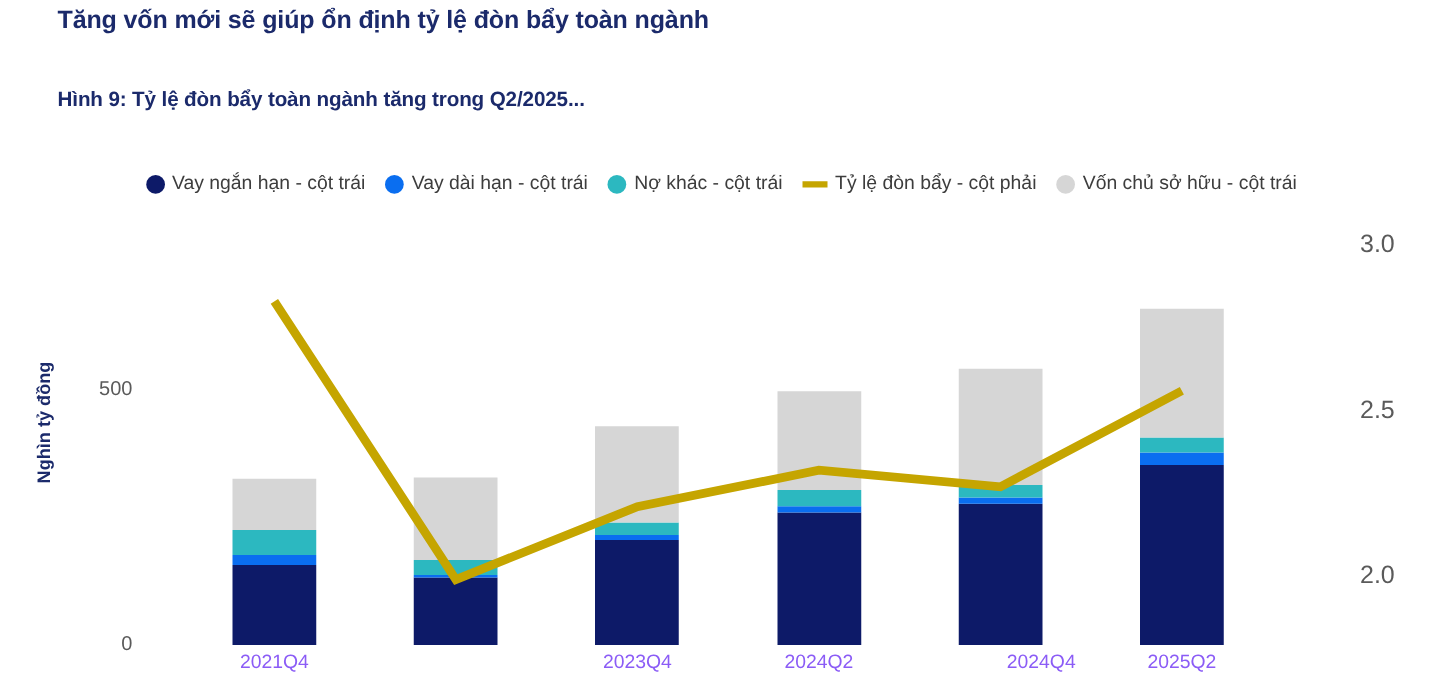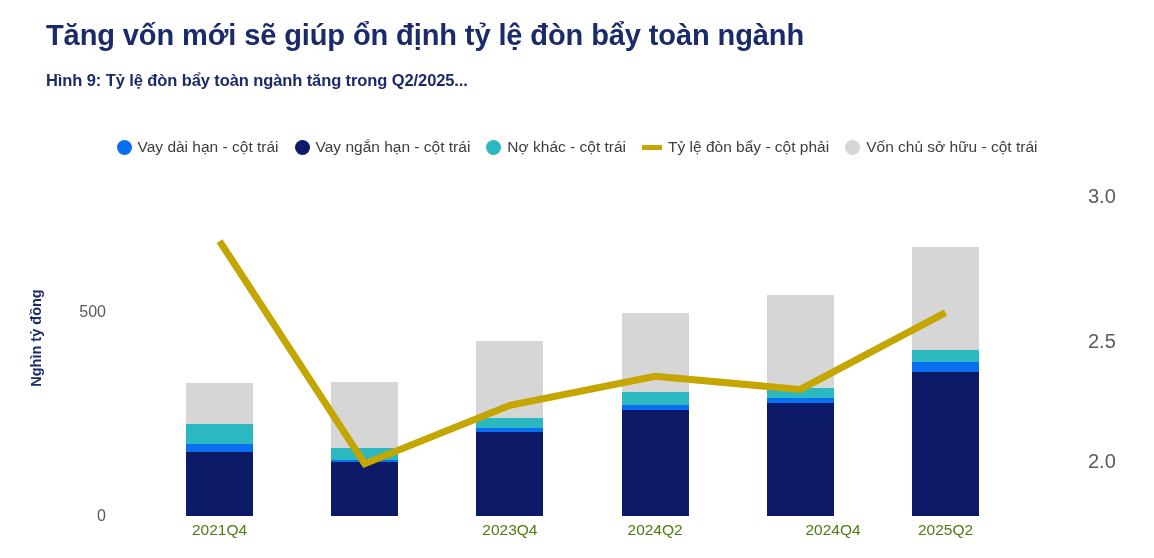--- a/index.html
+++ b/index.html
@@ -17,22 +17,22 @@
   #root {
     position: absolute;
     inset: 0;
     background: #ffffff;
   }
 
   
   .title {
     position: absolute;
     left: 46px;
-    top: 19px;
-    font-size: 29px;
+    top: 5px;
+    font-size: 20px;
     font-weight: bold;
     color: #1b2a6b;
     letter-spacing: -0.1px;
     white-space: nowrap;
   }
   .subtitle {
     position: absolute;
     left: 46px;
     top: 71px;
     font-size: 16.5px;
@@ -125,21 +125,21 @@
     left: 0;
     text-align: left;
     font-size: 20px;
     color: #5a5a5a;
     transform: translateY(-50%);
     white-space: nowrap;
   }
   .xtick {
     position: absolute;
     font-size: 15.5px;
-    color: #4d7c0f;
+    color: #8b5cf6;
     text-align: center;
     transform: translateX(-50%);
     white-space: nowrap;
     top: 521px;
   }
 
   .bar-seg {
     position: absolute;
   }
   svg.line-layer {
@@ -154,26 +154,26 @@
 </head>
 <body>
 
 <div id="root">
 
   <div class="title">Tăng vốn mới sẽ giúp ổn định tỷ lệ đòn bẩy toàn ngành</div>
   <div class="subtitle">Hình 9: Tỷ lệ đòn bẩy toàn ngành tăng trong Q2/2025...</div>
 
   <div class="legend" id="legend">
       <div class="legend-item">
+        <span class="legend-swatch" style="background: rgb(13, 26, 104);"></span>
+        <span class="legend-label">Vay ngắn hạn - cột trái</span>
+      </div>
+      <div class="legend-item">
         <span class="legend-swatch" style="background: rgb(10, 110, 240);"></span>
         <span class="legend-label">Vay dài hạn - cột trái</span>
-      </div>
-      <div class="legend-item">
-        <span class="legend-swatch" style="background: rgb(13, 26, 104);"></span>
-        <span class="legend-label">Vay ngắn hạn - cột trái</span>
       </div>
       <div class="legend-item">
         <span class="legend-swatch" style="background: rgb(44, 184, 192);"></span>
         <span class="legend-label">Nợ khác - cột trái</span>
       </div>
       <div class="legend-item">
         <span class="legend-swatch line-swatch" style="background: rgb(197, 165, 0);"></span>
         <span class="legend-label">Tỷ lệ đòn bẩy - cột phải</span>
       </div>
       <div class="legend-item">
@@ -183,21 +183,21 @@
     </div>
 
   <div class="plot">
     <div class="axis-title-y">Nghìn tỷ đồng</div>
     <div class="ytick-left-wrap" id="yticks-left">
         <div class="ytick-left" style="top: 516px;">0</div>
         <div class="ytick-left" style="top: 312px; text-align: center;">500</div>
       </div>
     <div class="ytick-right-wrap" id="yticks-right">
         <div class="ytick-right" style="top: 461px;">2.0</div>
-        <div class="ytick-right" style="top: 328.5px; margin-top: 12px;">2.5</div>
+        <div class="ytick-right" style="top: 328.5px;">2.5</div>
         <div class="ytick-right" style="top: 196px;">3.0</div>
       </div>
     <div id="bars">
         <div class="bar-seg" title="2021Q4 Vay ngắn hạn - cột trái: 157" style="left: 186px; width: 67px; top: 451.944px; height: 64.056px; background: rgb(13, 26, 104);"></div>
         <div class="bar-seg" title="2021Q4 Vay dài hạn - cột trái: 20" style="left: 186px; width: 67px; top: 443.784px; height: 8.16px; background: rgb(10, 110, 240);"></div>
         <div class="bar-seg" title="2021Q4 Nợ khác - cột trái: 49" style="left: 186px; width: 67px; top: 423.792px; height: 19.992px; background: rgb(44, 184, 192);"></div>
         <div class="bar-seg" title="2021Q4 Vốn chủ sở hữu - cột trái: 100" style="left: 186px; width: 67px; top: 382.992px; height: 40.8px; background: rgb(214, 214, 214);"></div>
         <div class="bar-seg" title="2022Q4 Vay ngắn hạn - cột trái: 132" style="left: 331.2px; width: 67px; top: 462.144px; height: 53.856px; background: rgb(13, 26, 104);"></div>
         <div class="bar-seg" title="2022Q4 Vay dài hạn - cột trái: 5" style="left: 331.2px; width: 67px; top: 460.104px; height: 2.04px; background: rgb(10, 110, 240);"></div>
         <div class="bar-seg" title="2022Q4 Nợ khác - cột trái: 29" style="left: 331.2px; width: 67px; top: 448.272px; height: 11.832px; background: rgb(44, 184, 192);"></div>

